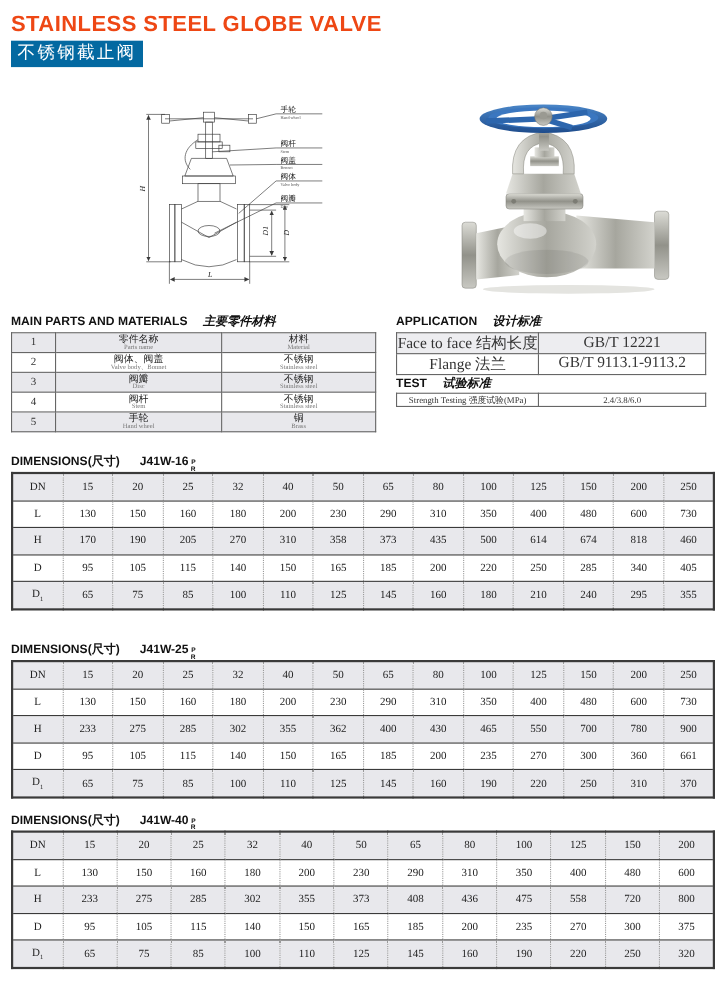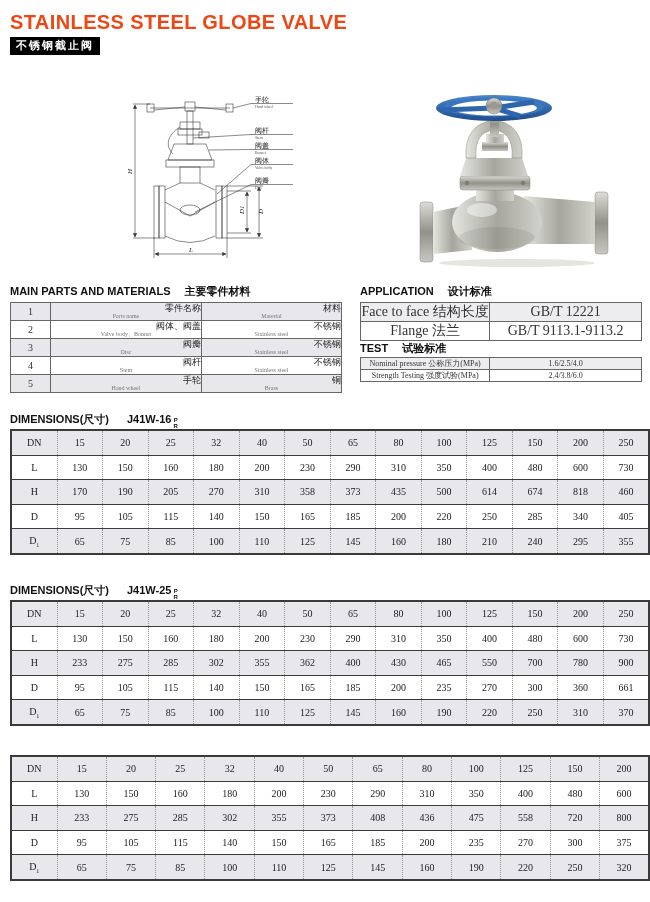--- a/index.html
+++ b/index.html
@@ -3,43 +3,43 @@
 <meta charset="utf-8">
 <style>
   html,body{margin:0;padding:0;background:#fff;}
   .page{position:relative;width:650px;height:902px;background:#fff;overflow:hidden;
         font-family:"Liberation Serif",serif;}
 
   
   .main-title{position:absolute;left:10px;top:11px;
     font-family:"Liberation Sans",sans-serif;font-weight:bold;font-size:20px;
     color:#ee4714;letter-spacing:.4px;white-space:nowrap;}
-  .title-bar{position:absolute;left:10px;top:37px;background:#000000;color:#fff;
-    font-family:"Liberation Sans",sans-serif;font-weight:bold;font-size:11px;
+  .title-bar{position:absolute;left:10px;top:37px;background:#0369a1;color:#fff;
+    font-family:"Liberation Sans",sans-serif;font-weight:normal;font-size:16px;
     padding:1px 6px 2px 6px;letter-spacing:2px;white-space:nowrap;}
 
   
   .drawing-svg{position:absolute;left:95px;top:86px;}
   .photo-svg{position:absolute;left:402px;top:84px;}
 
   
   .sec-head{position:absolute;font-family:"Liberation Sans",sans-serif;
     font-weight:bold;font-size:11px;color:#111;white-space:nowrap;}
-  .sec-head .zh-gap{margin-left:14px;}
+  .sec-head .zh-gap{margin-left:14px;font-style:italic;}
   .stack{display:inline-flex;flex-direction:column;font-size:6px;line-height:6px;
     vertical-align:1px;margin-left:2px;font-weight:bold;}
   .model{margin-left:18px;}
 
   
   .parts-table{position:absolute;left:10px;top:302px;width:331px;
     border-collapse:collapse;table-layout:fixed;border:1.5px solid #444;}
   .parts-table td{border:1px solid #666;text-align:center;padding:0;height:16.5px;vertical-align:middle;}
   .parts-table tr.shade td{background:#e8e8ec;}
   .parts-table .num{font-size:10px;color:#333;}
-  .cell-zh{font-size:9px;line-height:9px;color:#222;margin-top:1px;text-align:right;}
+  .cell-zh{font-size:9px;line-height:9px;color:#222;margin-top:1px;}
   .cell-en{font-size:6px;line-height:7px;color:#777;}
 
   
   .kv-table{position:absolute;border-collapse:collapse;table-layout:fixed;
     width:282px;left:360px;border:1.5px solid #444;}
   .kv-table td{border:1px solid #666;text-align:center;color:#333;padding:0;}
   .kv-table tr.shade td{background:#ededf0;}
   .app-table{top:302px;}
   .app-table td{height:16px;font-size:14px;}
   .test-table{top:357px;}
@@ -290,24 +290,20 @@
 
   <div class="sec-head" style="left:360px;top:341px">
     <span>TEST</span><span class="zh-gap">试验标准</span>
   </div>
   <table class="kv-table test-table">
     <colgroup>
         <col style="width:46%">
         <col style="width:54%">
       </colgroup>
     <tbody>
-        <tr class="shade">
-          <td>Nominal pressure 公称压力(MPa)</td>
-          <td>1.6/2.5/4.0</td>
-        </tr>
         <tr>
           <td>Strength Testing 强度试验(MPa)</td>
           <td>2.4/3.8/6.0</td>
         </tr>
       </tbody>
   </table>
 
   <div class="dim-head h1">
     <span>DIMENSIONS(尺寸)</span><span class="model">J41W-16</span><span class="stack">
         <span>P</span>
@@ -489,20 +485,26 @@
           <td>160</td>
           <td>190</td>
           <td>220</td>
           <td>250</td>
           <td>310</td>
           <td>370</td>
         </tr>
       </tbody>
     </table>
 
+  <div class="dim-head h3">
+    <span>DIMENSIONS(尺寸)</span><span class="model">J41W-40</span><span class="stack">
+        <span>P</span>
+        <span>R</span>
+      </span>
+  </div>
   <table class="dim-table t3">
       <colgroup>
         <col style="width: 46px;">
       </colgroup>
       <tbody>
         <tr class="shade">
           <td>DN</td>
           <td>15</td>
           <td>20</td>
           <td>25</td>

